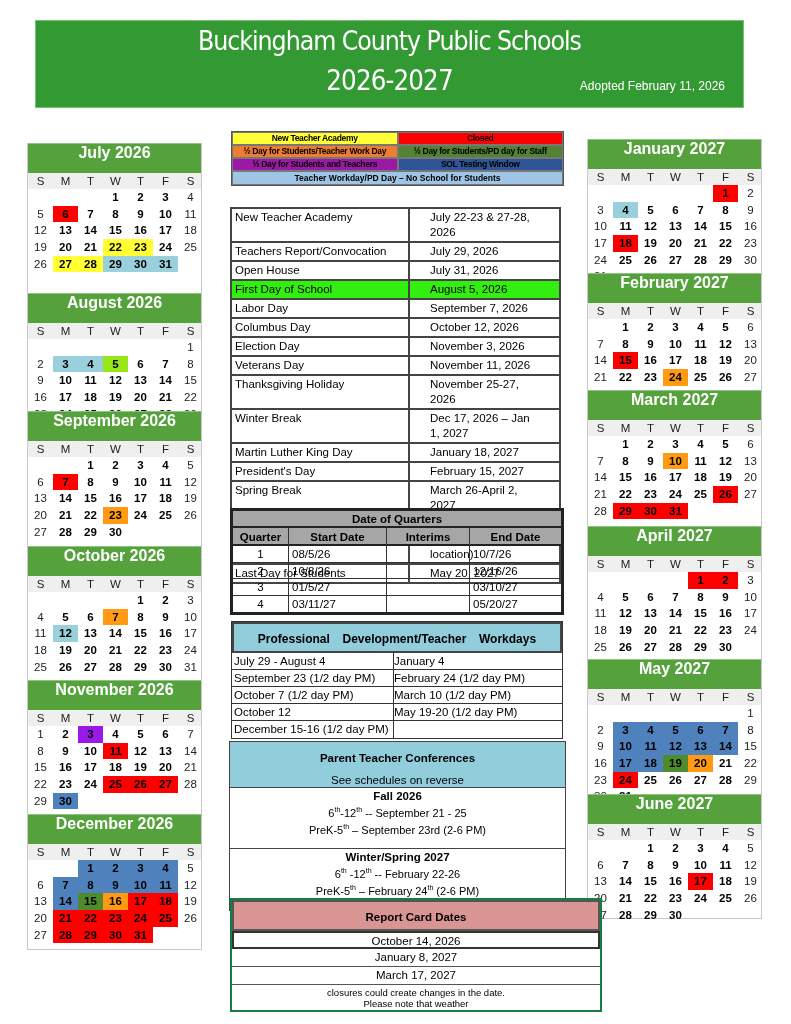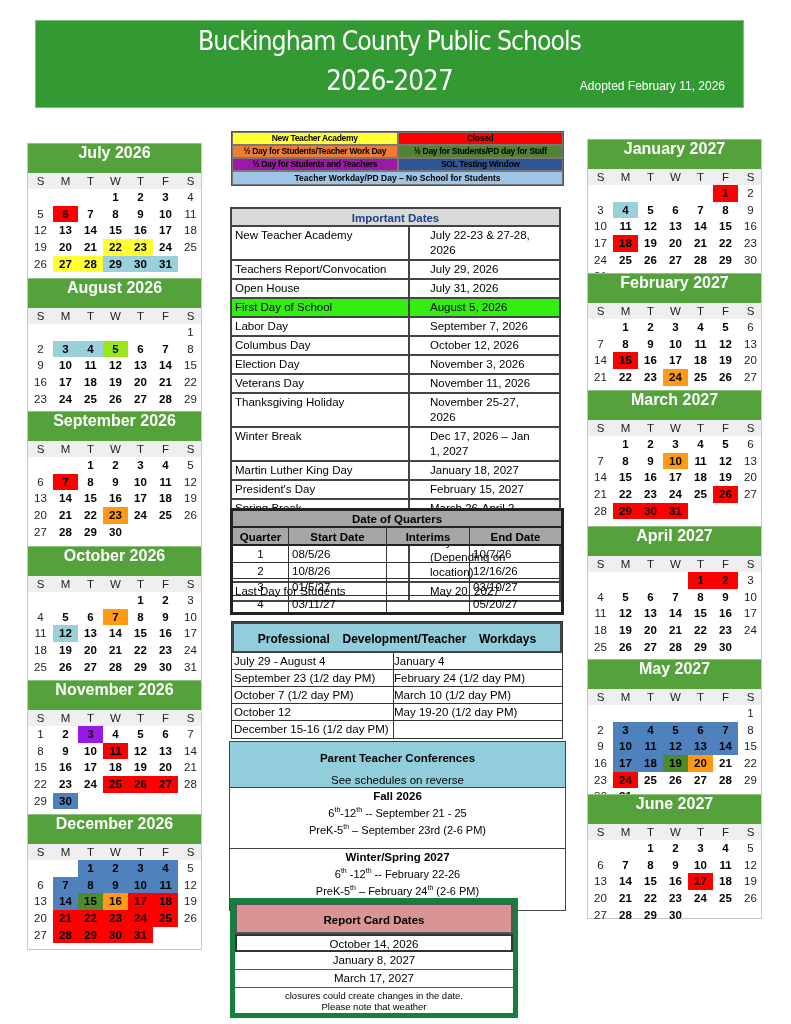--- a/index.html
+++ b/index.html
@@ -70,21 +70,21 @@
   .ptc .hd { background: #92cddc; height: 46px; border-bottom: 1px solid #444; }
   .ptc .hd .t { font-weight: bold; padding-top: 10px; font-size: 11.5px; }
   .ptc .hd .s { padding-top: 10px; font-size: 11.5px; }
   .ptc .sec { border-bottom: 1px solid #444; padding: 1px 0 12px; }
   .ptc .sec:last-child { border-bottom: none; }
   .ptc .sec .st { font-weight: bold; font-size: 11.5px; line-height: 14px; }
   .ptc .sec .ln { line-height: 14px; }
   .ptc sup { font-size: 7px; }
 
   
-  .rc { position: absolute; left: 230px; top: 898px; width: 288px; border: 5px solid #15803d; font-size: 11.5px; text-align: center; }
+  .rc { position: absolute; left: 230px; top: 898px; width: 372px; border: 2px solid #15803d; font-size: 11.5px; text-align: center; }
   .rc .hd { background: #d99594; font-weight: bold; height: 31px; line-height: 31px; border: 2px solid #555; }
   .rc .rr { border-bottom: 1px solid #555; height: 18px; line-height: 17px; }
   .rc .rr.first { border: 2px solid #333; }
   .rc .note { font-size: 9.5px; line-height: 11px; padding: 2px 0 1px; }
 </style>
 </head>
 <body>
 
 <div class="banner">
   <div class="title">Buckingham County Public Schools</div>
@@ -134,21 +134,21 @@
         <div class="d b">24</div>
         <div class="d">25</div>
         <div class="d">26</div>
         <div class="d b c-yellow">27</div>
         <div class="d b c-yellow">28</div>
         <div class="d b c-lblue">29</div>
         <div class="d b c-lblue">30</div>
         <div class="d b c-lblue">31</div>
       </div>
     </div>
-    <div class="month" style="top: 135px;">
+    <div class="month" style="top: 150px;">
       <div class="m-head">August 2026</div>
       <div class="dow">
         <div>S</div>
         <div>M</div>
         <div>T</div>
         <div>W</div>
         <div>T</div>
         <div>F</div>
         <div>S</div>
       </div>
@@ -679,21 +679,20 @@
   <div class="row">
     <div class="cell" style="background:#9b19a6">½ Day for Students and Teachers</div>
     <div class="cell" style="background:#2f5597">SOL Testing Window</div>
   </div>
   <div class="row">
     <div class="full">Teacher Workday/PD Day – No School for Students</div>
   </div>
 </div>
 
 <div class="imp">
-  <div class="head">Important Dates</div>
   <div id="imp-rows">
       <div class="r">
         <div class="a">New Teacher Academy</div>
         <div class="b2">July 22-23 &amp; 27-28, 2026</div>
       </div>
       <div class="r">
         <div class="a">Teachers Report/Convocation</div>
         <div class="b2">July 29, 2026</div>
       </div>
       <div class="r">

